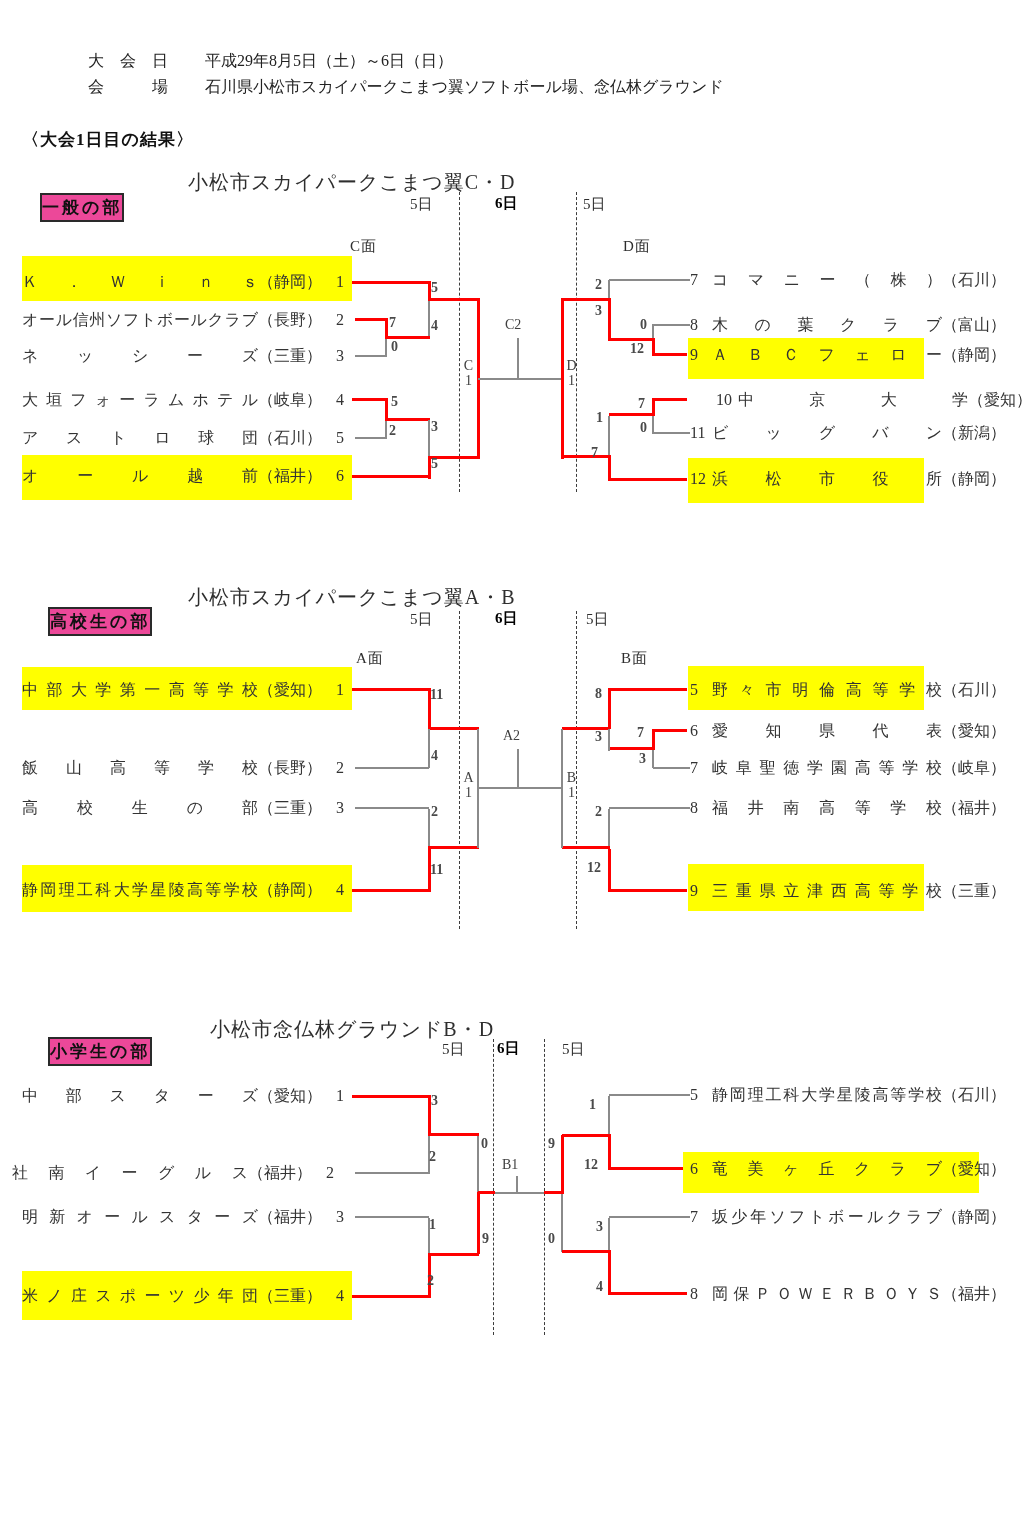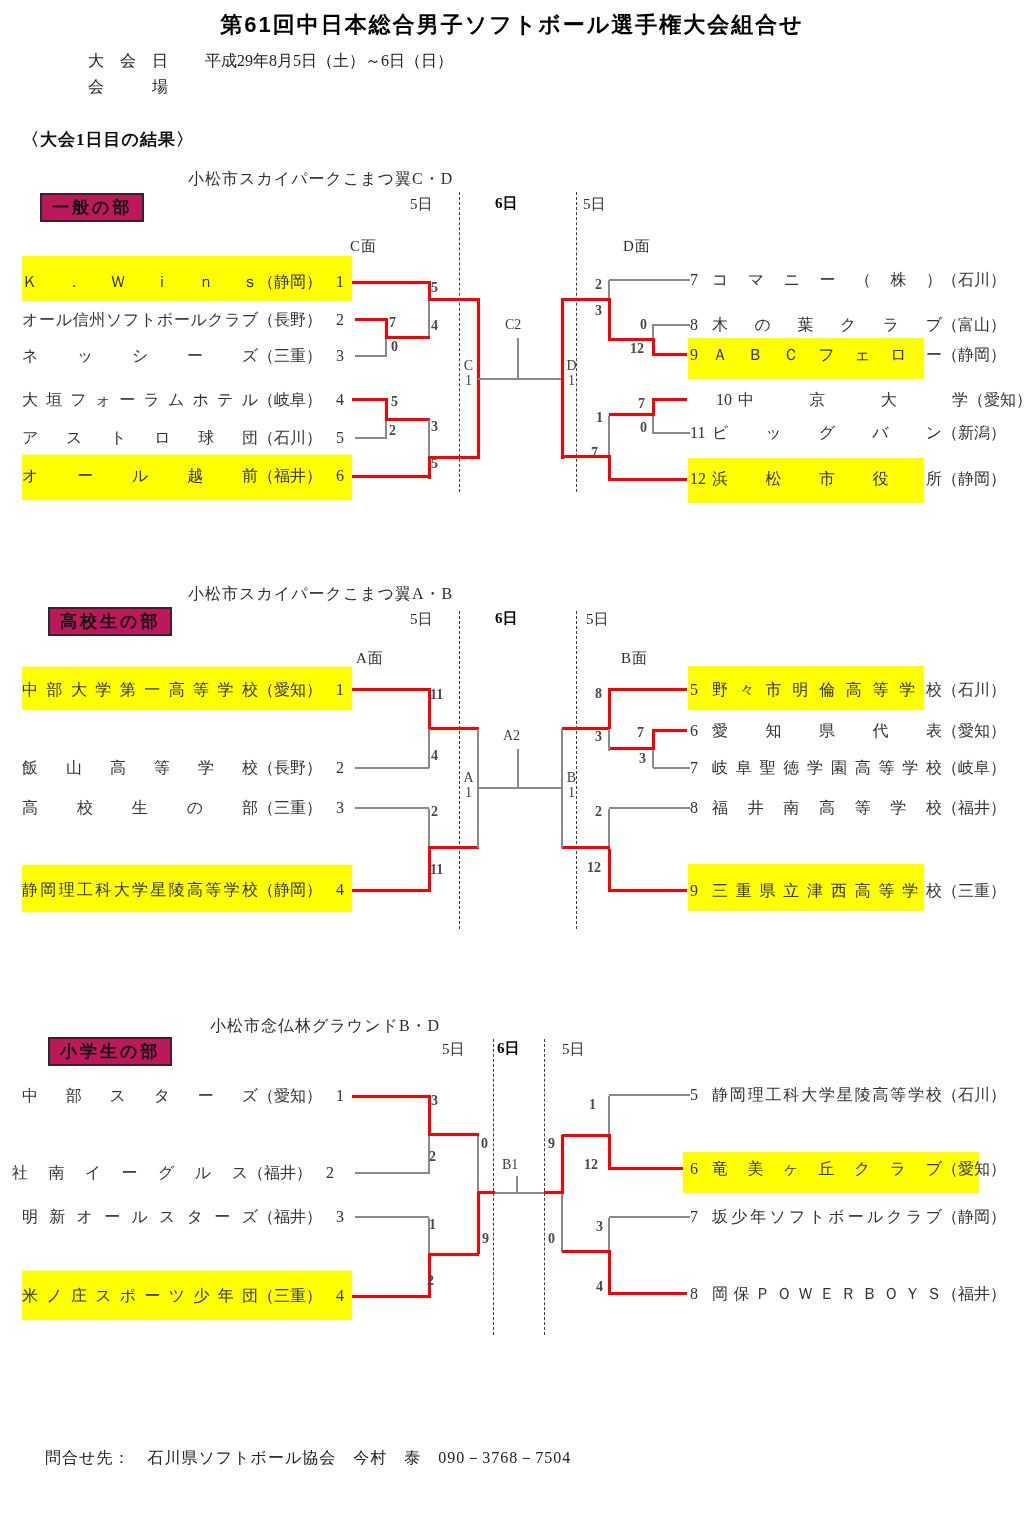--- a/index.html
+++ b/index.html
@@ -4,26 +4,26 @@
 <style>
   html,body{margin:0;padding:0;background:#fff}
   #page{position:relative;width:1024px;height:1518px;background:#ffffff;
         font-family:"Liberation Serif",serif;overflow:hidden}
   .title{position:absolute;left:0;top:10px;width:1024px;text-align:center;
          font-weight:700;font-size:22px;letter-spacing:2px;color:#000;
          font-family:"Liberation Sans",sans-serif}
   .hrow{position:absolute;font-size:16px;color:#222;white-space:nowrap}
   .hlbl{display:inline-block;width:80px;text-align:justify;text-align-last:justify}
   .res{position:absolute;font-size:17px;color:#111;font-weight:600;letter-spacing:1px}
-  .venue{position:absolute;font-size:16px;color:#2e2e2e;letter-spacing:1px;z-index:3}
+  .venue{position:absolute;font-size:20px;color:#2e2e2e;letter-spacing:1px;z-index:3}
   .day{position:absolute;font-size:15px;color:#2e2e2e;z-index:3}
   .b6{font-weight:700;color:#000}
   .court{position:absolute;font-size:15px;color:#2e2e2e;letter-spacing:1px;z-index:3}
-  .secbox{position:absolute;border:2px solid #2a2a2a;padding:1px 10px;font-weight:700;
-          font-size:17px;letter-spacing:3px;color:#111;background:#be185d;
+  .secbox{position:absolute;border:2px solid #2a2a2a;padding:1px 0;font-weight:700;
+          font-size:17px;letter-spacing:3px;color:#111;background:#ec4899;
           font-family:"Liberation Sans",sans-serif;z-index:3}
   .y{position:absolute;background:#ffff00;z-index:1}
   .g{position:absolute;background:#8a8a8a;z-index:2}
   .r{position:absolute;background:#ff0000;z-index:2}
   .vd{position:absolute;width:0;border-left:1px dashed #3c3c3c;z-index:2}
   .sc{position:absolute;font-size:14px;color:#4a4a4a;z-index:3}
   .ml{position:absolute;font-size:14px;color:#3f3f3f;z-index:3}
   .stack{width:15px;word-break:break-all;text-align:center;line-height:15px}
   .team{position:absolute;display:flex;align-items:center;height:30px;font-size:16px;
         color:#333;z-index:3;white-space:nowrap}
@@ -33,24 +33,24 @@
   .tleft{width:322px}
   .tleft .sd{text-align:right}
   .tright{width:316px}
   .footer{position:absolute;font-size:16px;color:#222;letter-spacing:1px;z-index:3}
 </style>
 </head>
 <body>
 
 <div id="page">
 
-  <div class="title">第61回中日本総合男子ソフトボール選手権大会組合せ</div>
   <div class="hrow" style="left:88px;top:51px"><span class="hlbl">大会日</span></div>
   <div class="hrow" style="left:205px;top:51px">平成29年8月5日（土）～6日（日）</div>
   <div class="hrow" style="left:88px;top:77px"><span class="hlbl">会場</span></div>
+  <div class="hrow" style="left:205px;top:77px">石川県小松市スカイパークこまつ翼ソフトボール場、念仏林グラウンド</div>
   <div class="res" style="left:22px;top:128px">〈大会1日目の結果〉</div>
 
   <div class="venue" style="left:188px;top:169px">小松市スカイパークこまつ翼C・D</div>
   <div class="day" style="left:410px;top:195px">5日</div>
   <div class="day b6" style="left:495px;top:194px">6日</div>
   <div class="day" style="left:583px;top:195px">5日</div>
   <div class="secbox" style="left:40px;top:193px">一般の部</div>
   <div class="court" style="left:350px;top:237px">C面</div>
   <div class="court" style="left:623px;top:237px">D面</div>
   <i class="vd" style="left:459px;top:192px;height:300px"></i>
@@ -384,15 +384,14 @@
   <b class="sc" style="left:427px;top:1273px">2</b>
   <b class="sc" style="left:481px;top:1136px">0</b>
   <b class="sc" style="left:482px;top:1231px">9</b>
   <b class="sc" style="left:548px;top:1136px">9</b>
   <b class="sc" style="left:548px;top:1231px">0</b>
   <b class="sc" style="left:589px;top:1097px">1</b>
   <b class="sc" style="left:584px;top:1157px">12</b>
   <b class="sc" style="left:596px;top:1219px">3</b>
   <b class="sc" style="left:596px;top:1279px">4</b>
 
-  <div class="footer" style="left:45px;top:1448px">問合せ先：　石川県ソフトボール協会　今村　泰　090－3768－7504</div>
 
 </div>
 
 </body></html>

